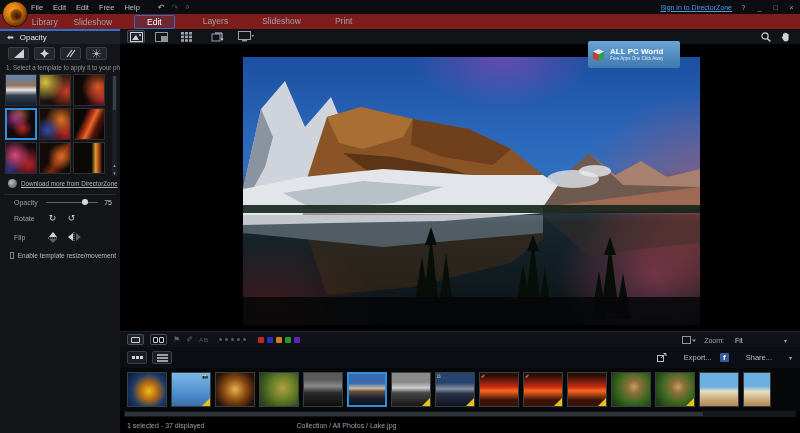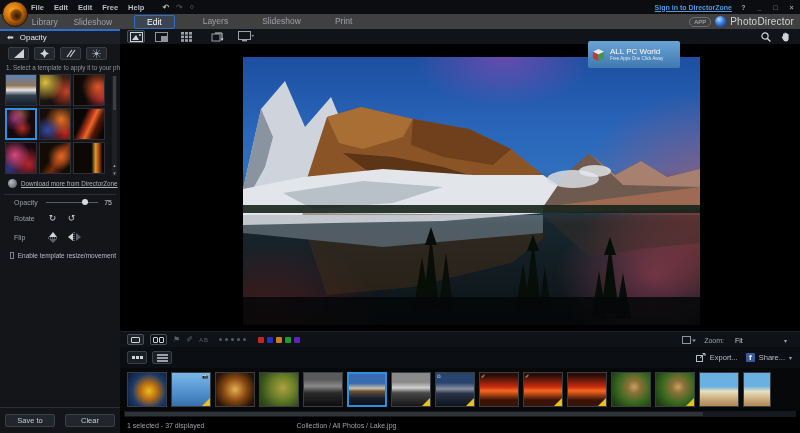--- a/index.html
+++ b/index.html
@@ -1,36 +1,36 @@
 <!DOCTYPE html>
 <html><head>
 <meta charset="utf-8">
 <style>
   * { margin:0; padding:0; box-sizing:border-box; }
   html,body { background:#000; }
   body { font-family:"Liberation Sans", sans-serif; }
   .app { position:relative; width:800px; height:433px; background:#000; overflow:hidden; color:#c7ccd2; }
 
   
-  .titlebar { position:absolute; top:0; left:0; right:0; height:14px; background:#0b0d10; display:flex; align-items:center;font-weight:bold; }
+  .titlebar { position:absolute; top:0; left:0; right:0; height:14px; background:#0b0d10; display:flex; align-items:center; }
   .logo { position:absolute; left:2px; top:1px; width:26px; height:26px; border-radius:50%;
           background:radial-gradient(circle at 40% 35%, #f5a623 0%, #d87a10 35%, #7a3c06 70%, #3a1c04 100%);
           border:1px solid #1a1a1a; z-index:5; }
   .logo::after { content:""; position:absolute; left:7px; top:7px; width:12px; height:12px; border-radius:50%;
           background:radial-gradient(circle at 60% 60%, #2a1404 0%, #934c0a 60%, #f0a020 100%); }
   .menus { display:flex; gap:10px; margin-left:31px; }
   .menu-item { font-size:7.5px; color:#b9bec5; cursor:default; }
   .history-icons { display:flex; gap:7px; margin-left:18px; font-size:8px; }
   .undo { color:#b0b5bb; } .redo { color:#42464c; } .reset { color:#8a8f95; font-size:7px; }
   .titlebar-right { position:absolute; right:4px; top:0; height:14px; display:flex; align-items:center; gap:7px; }
   .signin { font-size:7px; color:#4f9ae0; text-decoration:underline; }
   .win-btn { font-size:7px; color:#9aa0a6; width:9px; text-align:center; }
 
   
-  .tabrow { position:absolute; top:14px; left:0; right:0; height:15px; background:#404040; display:flex; align-items:center; }
+  .tabrow { position:absolute; top:14px; left:0; right:0; height:15px; background:#7f1d1d; display:flex; align-items:center; }
   .left-tabs { width:120px; display:flex; justify-content:space-around; padding-left:24px; }
   .tab { font-size:8.5px; color:#9aa1a9; padding:1px 6px; white-space:nowrap; }
   .main-tabs { display:flex; gap:22px; margin-left:14px; }
   .tab.active { color:#fff; border:1px solid #2f6fc2; border-radius:2px; background:rgba(40,90,160,.18); padding:1px 12px; }
   .brand { position:absolute; right:6px; top:0; height:15px; display:flex; align-items:center; gap:4px; }
   .app-badge { font-size:6px; color:#b9bec5; border:1px solid #6a6f76; border-radius:6px; padding:0 4px; line-height:8px; }
   .orb { width:11px; height:11px; border-radius:50%; background:radial-gradient(circle at 38% 32%, #bcd9ff 0%, #2f7de0 45%, #0a2f6e 100%); }
   .brand-name { font-size:10px; color:#cfd4da; letter-spacing:.2px; }
 
   
@@ -84,21 +84,21 @@
       radial-gradient(ellipse 160px 110px at 6% 96%, rgba(160,40,40,.35), rgba(160,40,40,0) 70%),
       linear-gradient(180deg,#1c4fa0 0%,#2a66ba 28%,#2f6fbe 42%,#28536e 52%,#17262e 62%,#0b1114 100%);
   }
   .photo svg { position:absolute; left:0; top:0; }
 
   
   .watermark { position:absolute; left:588px; top:41px; width:92px; height:27px; border-radius:2px;
     background:linear-gradient(180deg,#6aa3d6,#4079ae); display:flex; align-items:center; gap:4px; padding:2px 3px; z-index:9; }
   .wm-cube { width:15px; height:15px; flex:0 0 auto; }
   .wm-text { display:flex; flex-direction:column; }
-  .wm-title { font-size:8px; font-weight:normal; color:#fff; line-height:9px; white-space:nowrap; }
+  .wm-title { font-size:8px; font-weight:bold; color:#fff; line-height:9px; white-space:nowrap; }
   .wm-tag { font-size:4.5px; color:#d6e6f4; line-height:6px; white-space:nowrap; }
 
   
   .toolbar2 { position:absolute; top:302px; left:0; right:0; height:16px; background:#0f1217; border-top:1px solid #1d2127;
     display:flex; align-items:center; gap:6px; padding-left:7px; }
   .tb2-btn { width:17px; height:11px; border:1px solid #4a5058; border-radius:2px; display:flex; align-items:center; justify-content:center; gap:1px; }
   .tb2-btn.sel { background:#1e232a; }
   .mini-frame { width:9px; height:6px; border:1px solid #cfd4da; border-radius:1px; }
   .mini-frame.small { width:5px; }
   .tb2-icon { color:#5a6068; font-size:8px; }
@@ -111,21 +111,21 @@
   .zoom-label { font-size:7px; color:#9aa1a9; }
   .zoom-select { width:58px; display:flex; justify-content:space-between; align-items:center; font-size:7px; color:#c7ccd2; padding:0 3px; }
   .caret { font-size:6px; color:#9aa1a9; }
 
   
   .toolbar3 { position:absolute; top:318px; left:0; right:0; height:21px; background:#0b0e12; display:flex; align-items:center; gap:5px; padding-left:7px; }
   .tb3-btn { width:20px; height:13px; border:1px solid #3c4048; border-radius:2px; background:#1b1f25; display:flex; align-items:center; justify-content:center; gap:1px; }
   .tb3-btn .sq { width:3px; height:3px; background:#cfd4da; }
   .tb3-btn .ln { width:11px; height:2px; background:#9aa1a9; box-shadow:0 3px 0 #9aa1a9, 0 -3px 0 #9aa1a9; }
   .tb3-right { position:absolute; right:8px; top:0; height:21px; display:flex; align-items:center; gap:8px; }
-  .export-btn, .share-btn { display:flex; align-items:center; gap:4px; font-size:7.5px; color:#b9bec5; }
+  .export-btn, .share-btn { display:flex; align-items:center; gap:17px; font-size:7.5px; color:#b9bec5; }
   .fb { width:9px; height:9px; background:#3b5998; border-radius:1px; color:#fff; font-size:8px; font-weight:bold; text-align:center; line-height:9px; }
 
   
   .filmstrip { position:absolute; top:339px; left:0; right:0; height:43px; background:#060809; display:flex; align-items:center; gap:4px; padding-left:7px; }
   .thumb { position:relative; width:40px; height:35px; border:1px solid #3a3d42; flex:0 0 auto; }
   .thumb.selected { border:2px solid #2e8fdf; }
   .thumb .flag { position:absolute; right:0; bottom:0; width:0; height:0; border-left:8px solid transparent; border-bottom:8px solid #e8c21a; }
   .thumb .ticon { position:absolute; font-size:5px; color:#c7ccd2; line-height:5px; }
   .ticon.tl { left:1px; top:1px; } .ticon.tr { right:1px; top:1px; }
 
@@ -170,25 +170,20 @@
     <div class="left-tabs" id="left-tabs">
         <span class="tab">Library</span>
         <span class="tab">Slideshow</span>
       </div>
     <div class="main-tabs" id="main-tabs">
         <span class="tab active">Edit</span>
         <span class="tab">Layers</span>
         <span class="tab">Slideshow</span>
         <span class="tab">Print</span>
       </div>
-    <div class="brand">
-      <span class="app-badge">APP</span>
-      <span class="orb"></span>
-      <span class="brand-name">PhotoDirector</span>
-    </div>
   </div>
 
   <div class="leftpanel">
     <div class="panelheader">
       <span class="back-arrow">⬅</span>
       <span class="panel-title">Opacity</span>
     </div>
     <div class="tools">
       <div class="tool-btn">
         <svg width="10" height="9">
@@ -260,24 +255,20 @@
         <svg width="13" height="10">
             <polygon points="5,1 5,9 0,5" class="ico"></polygon>
             <line x1="6" y1="0" x2="6" y2="10" stroke="#9aa1a9" stroke-width="1" stroke-dasharray="1,1"></line>
             <polygon points="8,1 8,9 13,5" fill="#5a6068"></polygon>
           </svg>
       </span>
     </div>
     <div class="chk-row">
       <span class="checkbox"></span>
       <span class="chk-lab">Enable template resize/movement</span>
-    </div>
-    <div class="panel-buttons">
-      <div class="pbtn">Save to</div>
-      <div class="pbtn">Clear</div>
     </div>
   </div>
 
   <div class="main">
 
     <div class="viewtoolbar">
       <div class="vt-btn sel">
         <svg width="13" height="10">
             <rect x="0.5" y="0.5" width="12" height="9" fill="none" stroke="#cfd4da"></rect>
             <polygon points="2,8 6,3 9,8" class="ico"></polygon>

